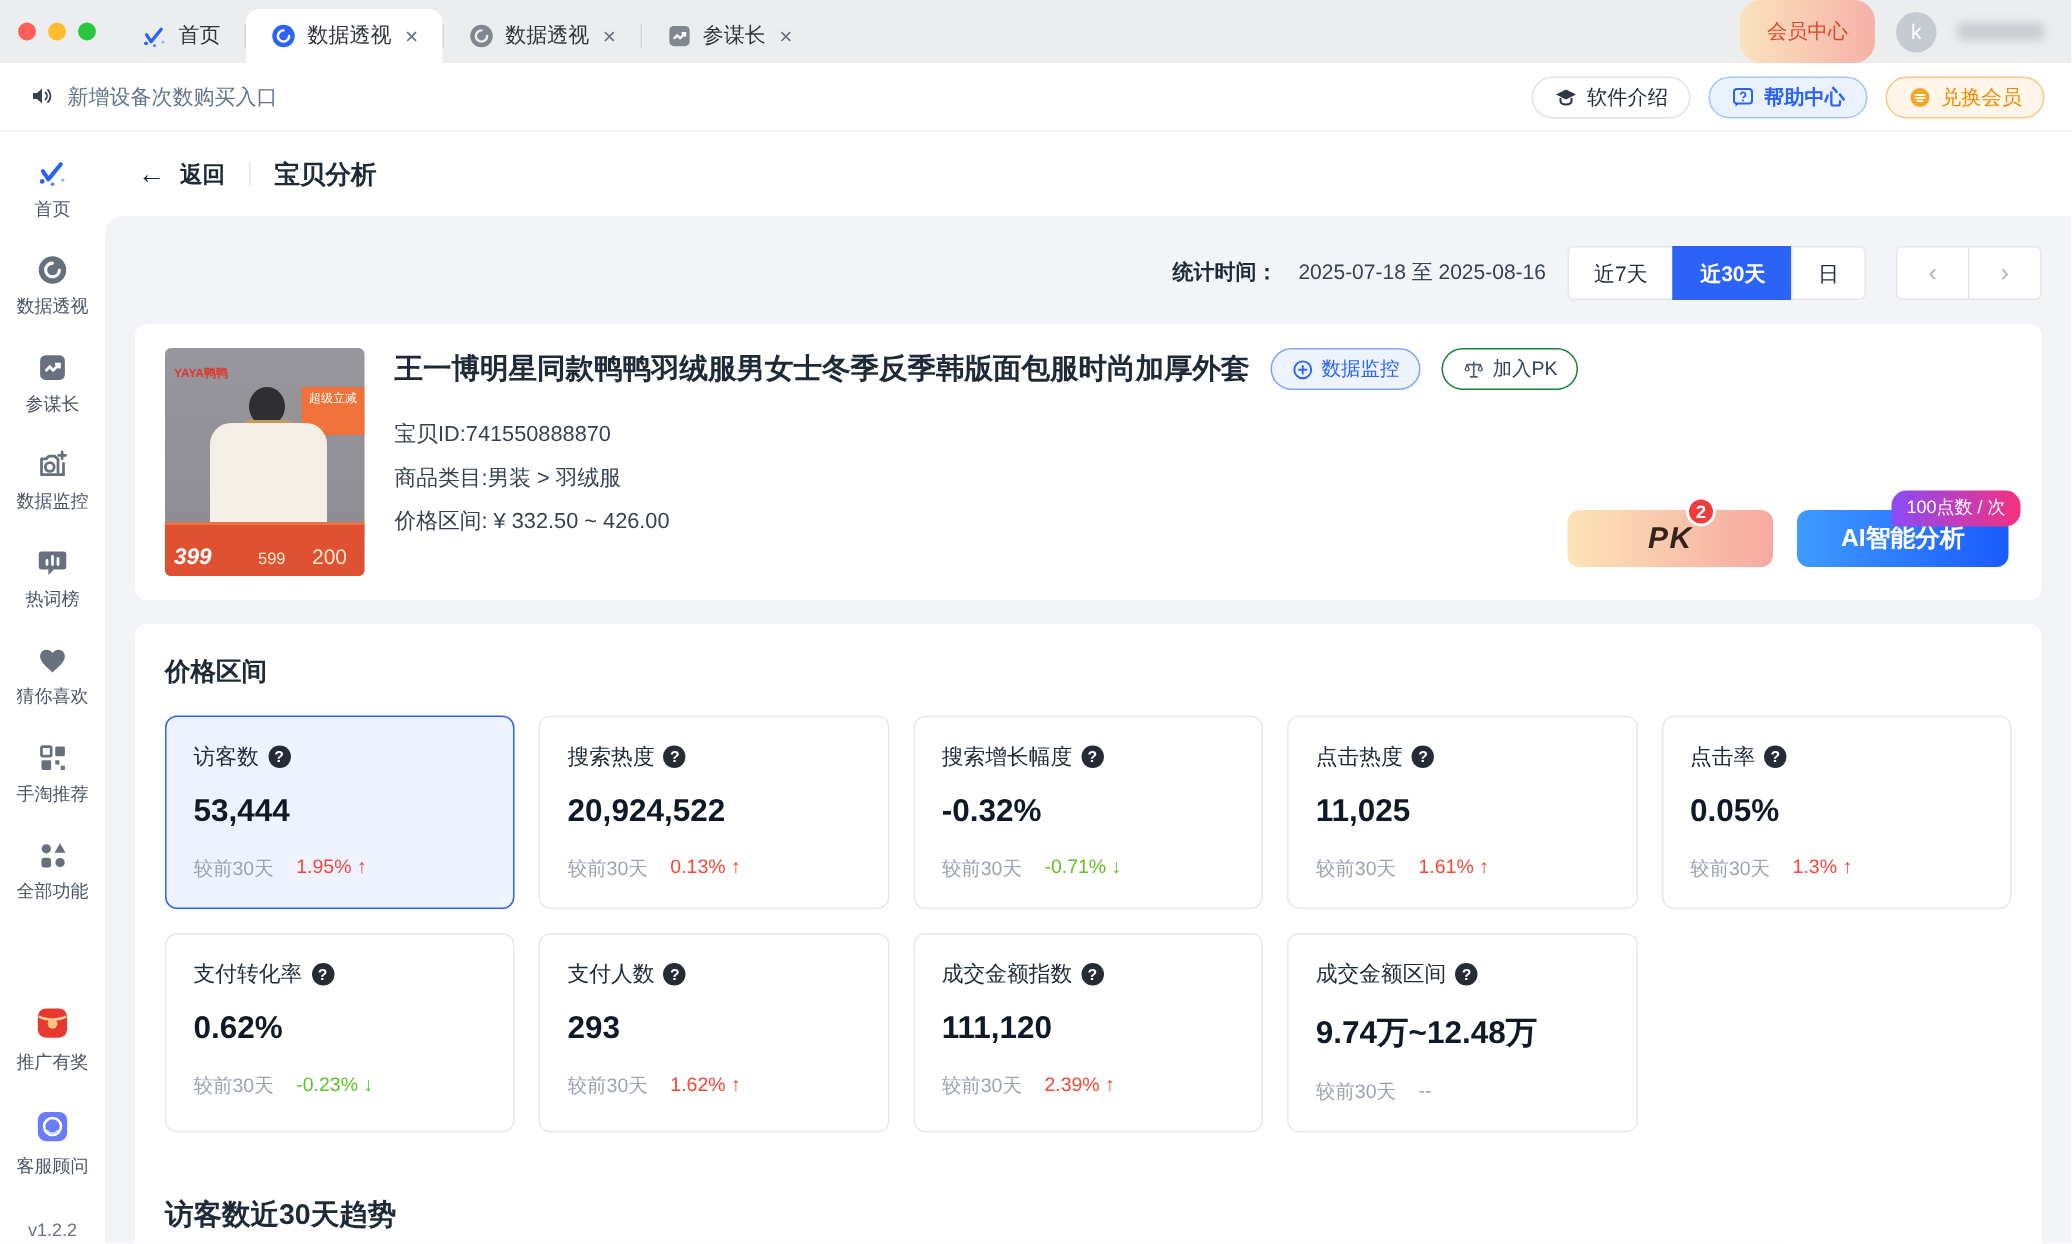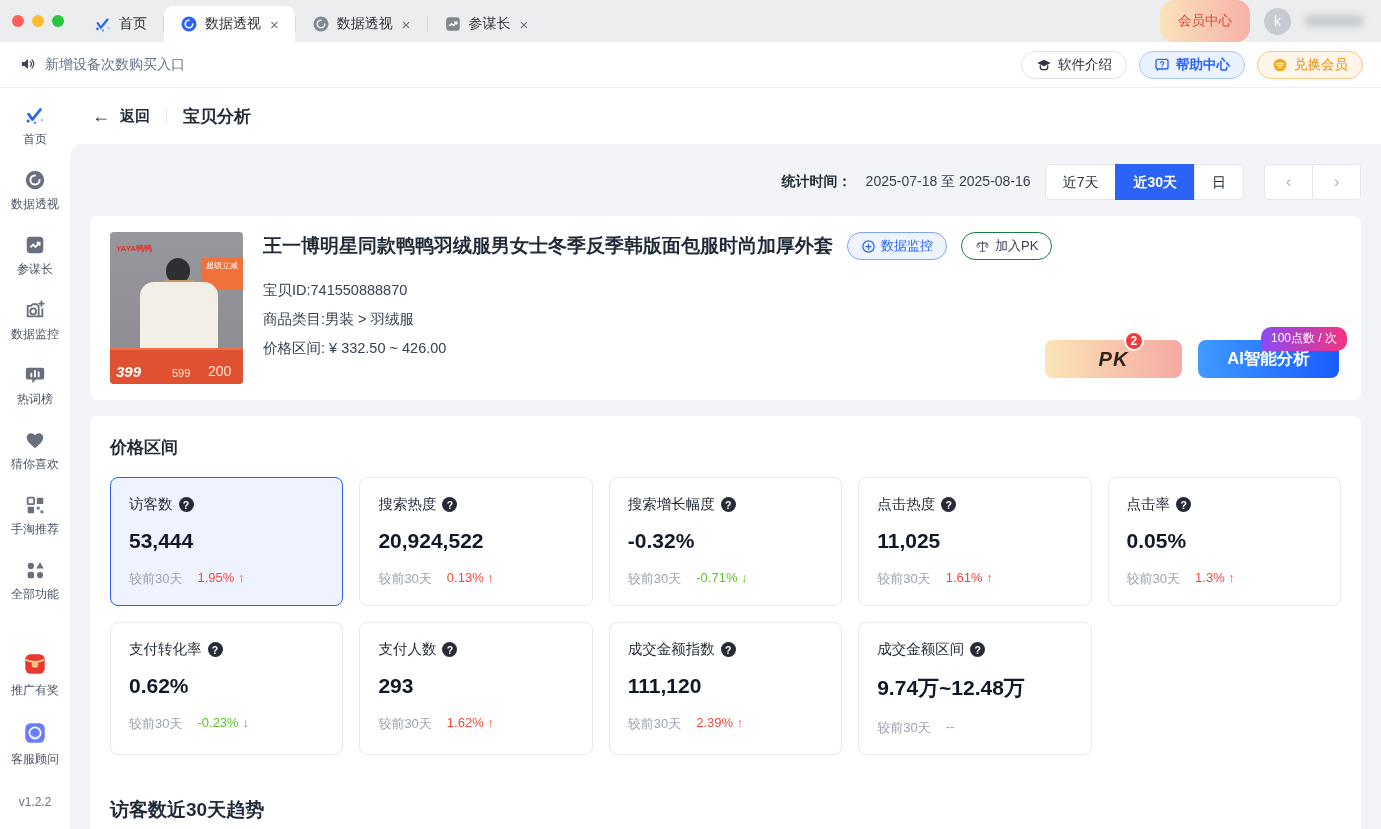--- a/index.html
+++ b/index.html
@@ -27,21 +27,21 @@
   .npill { height:28px; border-radius:15px; display:flex; align-items:center; gap:6px; padding:0 14px; font-size:13.5px; cursor:pointer; background:#fff; border:1px solid #DFE3E8; color:#1F2937; }
   .npill.blue { background:#EBF2FF; border-color:#A7C3FB; color:#2B63F6; font-weight:bold; }
   .npill.orange { background:#FFF6E9; border-color:#F6C98A; color:#F08A00; }
 
   
   .main { display:flex; height:741px; }
   .sidebar { width:70px; background:#fff; display:flex; flex-direction:column; align-items:center; padding-top:16px; flex-shrink:0; }
   .side-item { display:flex; flex-direction:column; align-items:center; gap:5px; margin-bottom:21px; cursor:pointer; width:70px; }
   .side-item .lbl { font-size:12px; color:#4B5563; white-space:nowrap; }
   .side-spacer { flex:1; }
-  .version { font-size:12px; color:#6B7280; margin:6px 0 20px; }
+  .version { font-size:12px; color:#6B7280; margin:6px 0 2px; }
 
   .content { flex:1; display:flex; flex-direction:column; min-width:0; }
   .page-header { height:56px; background:#fff; display:flex; align-items:center; padding-left:22px; flex-shrink:0; }
   .back-arrow { font-size:18px; color:#1F2937; cursor:pointer; margin-right:10px; }
   .back-label { font-size:15px; font-weight:bold; cursor:pointer; }
   .hdr-divider { width:1px; height:16px; background:#E5E7EB; margin:0 16px; }
   .page-title { font-size:17px; font-weight:bold; }
 
   .panel { flex:1; background:#F2F4F8; border-top-left-radius:12px; padding:16px 20px 0; overflow:hidden; display:flex; flex-direction:column; }
 

